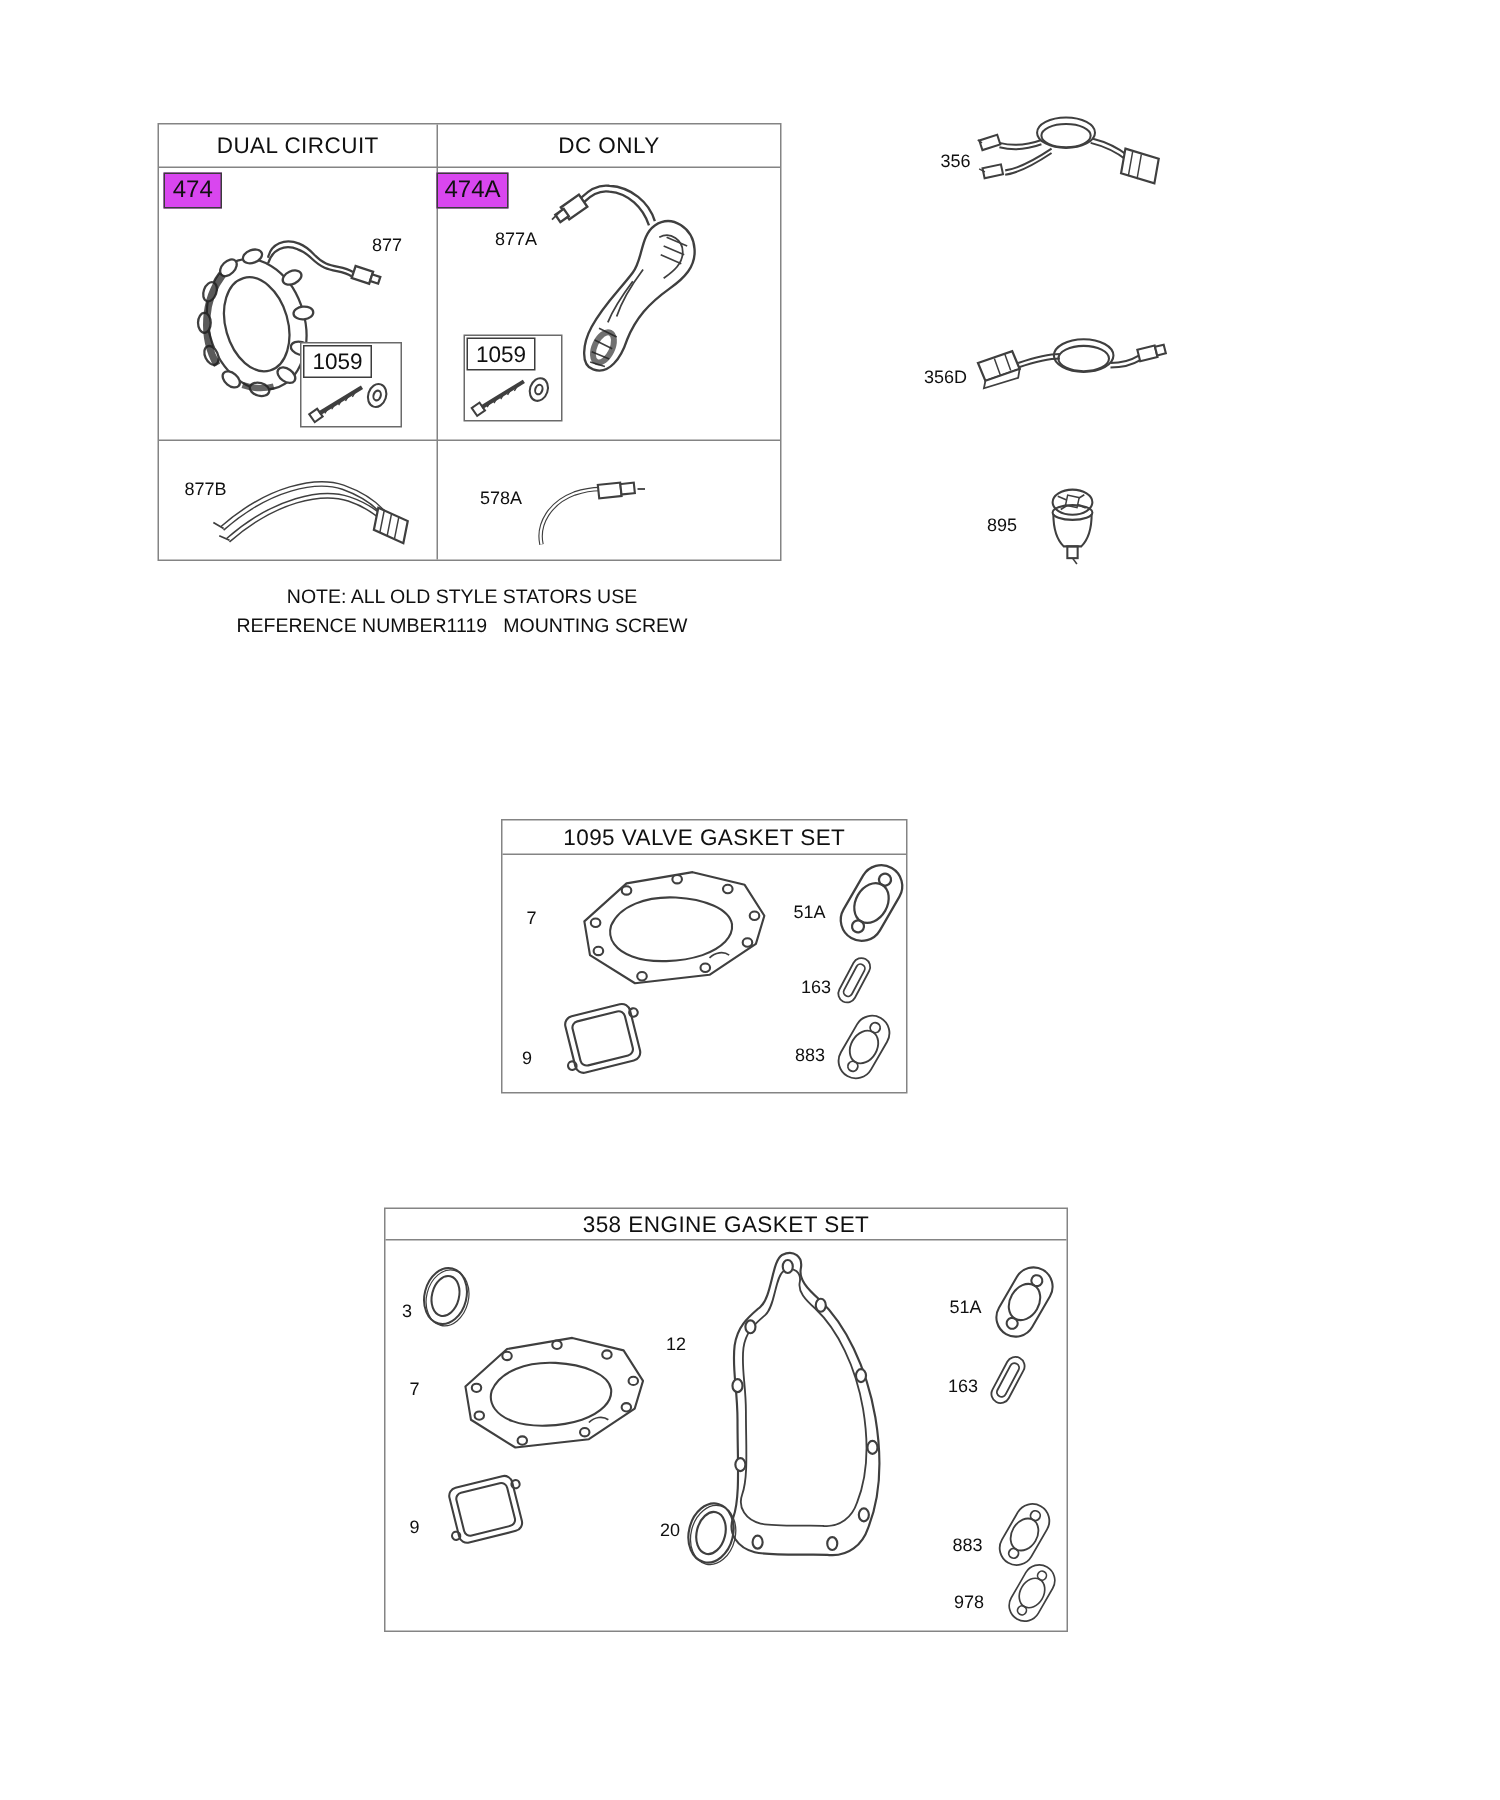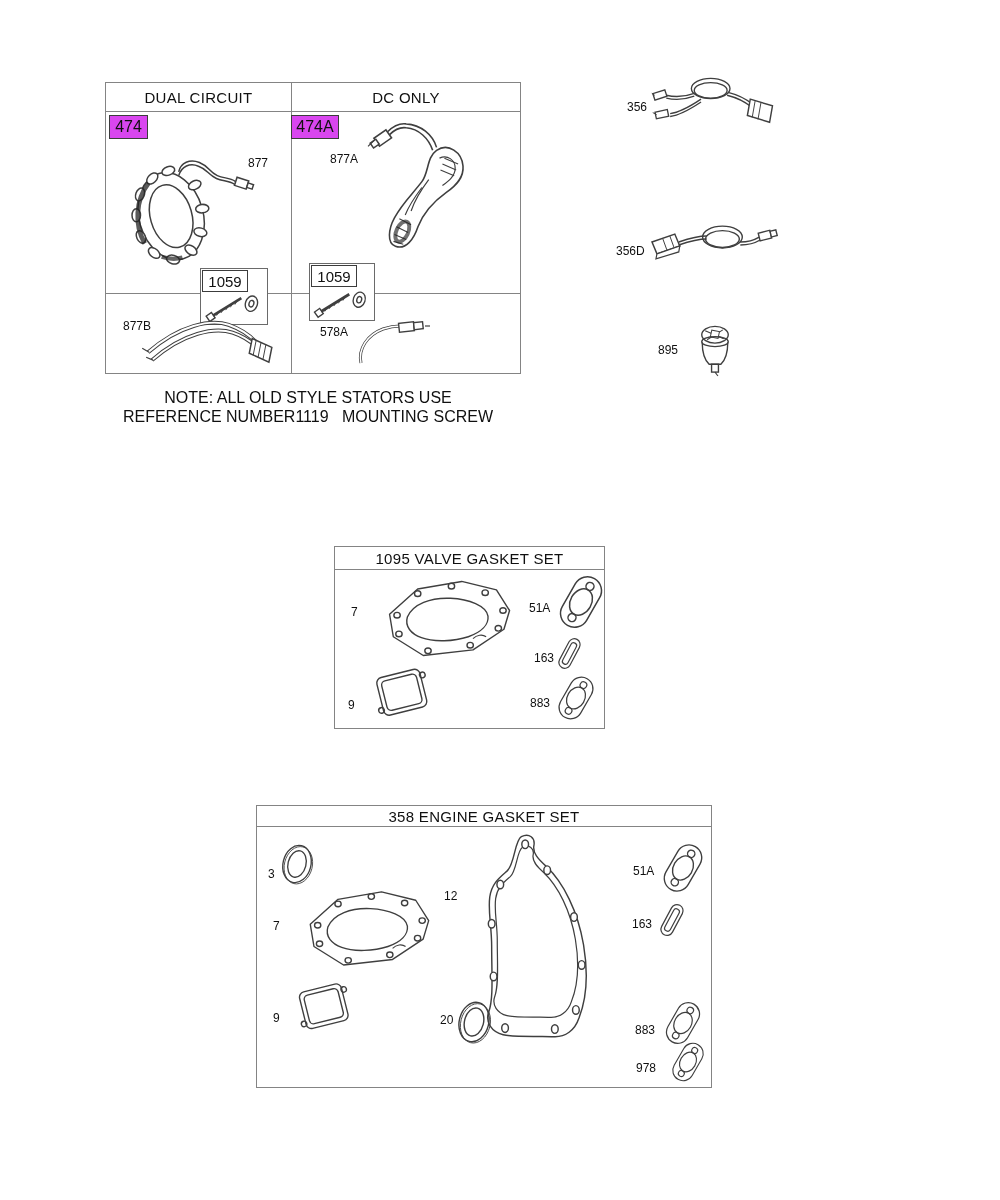--- a/index.html
+++ b/index.html
@@ -7,26 +7,26 @@
         font-family:"Liberation Sans", sans-serif;color:#101010;}
   .panel{position:absolute;border:1px solid #848484;background:#fff;}
   .hline{position:absolute;left:0;right:0;height:1px;background:#848484;}
   .vline{position:absolute;top:0;bottom:0;width:1px;background:#848484;}
   .hdr{position:absolute;top:0;height:28px;display:flex;align-items:center;justify-content:center;
        font-size:15px;letter-spacing:.3px;}
   .titlebar{position:absolute;left:0;right:0;top:0;display:flex;align-items:center;justify-content:center;
        font-size:15px;letter-spacing:.3px;border-bottom:1px solid #848484;}
   .refbox{position:absolute;border:1px solid #3c3c3c;background:#d946ef;display:flex;align-items:center;
        justify-content:center;font-size:16px;}
-  .kitbox{position:absolute;border:1px solid #6a6a6a;background:#fff;margin-top:40px;}
+  .kitbox{position:absolute;border:1px solid #6a6a6a;background:#fff;}
   .kitref{position:absolute;border:1px solid #3c3c3c;background:#fff;display:flex;align-items:center;
        justify-content:center;font-size:15px;}
   .plabel{position:absolute;font-size:12px;white-space:nowrap;}
   .part{position:absolute;overflow:visible;}
-  .note{position:absolute;left:112px;top:388px;width:392px;text-align:center;font-size:16px;line-height:19px;}
+  .note{position:absolute;left:112px;top:388px;width:392px;text-align:center;font-size:13px;line-height:19px;}
   .note-line{white-space:pre;}
 </style>
 </head>
 <body>
 
 <div class="page">
 
   <svg style="position:absolute;width:0;height:0" aria-hidden="true">
     <defs>
       <g id="g-stator-ring" stroke="#3f3f3f" fill="none" stroke-width="1.6">

